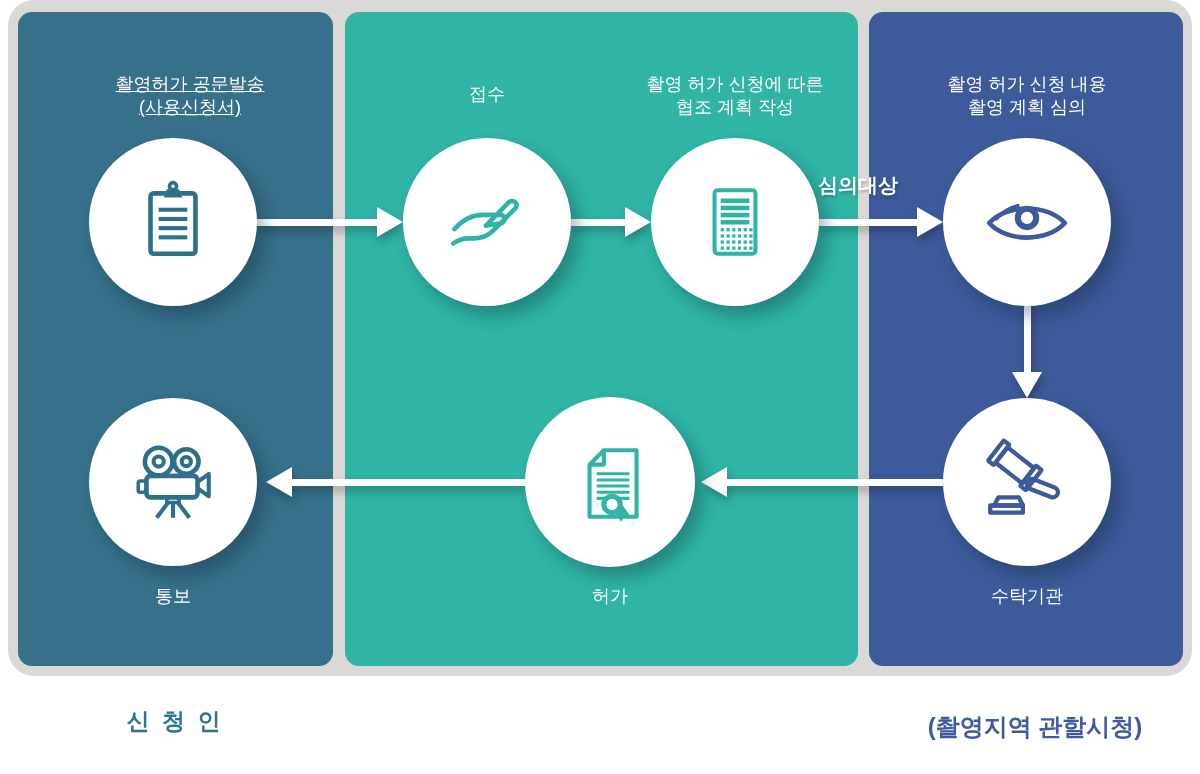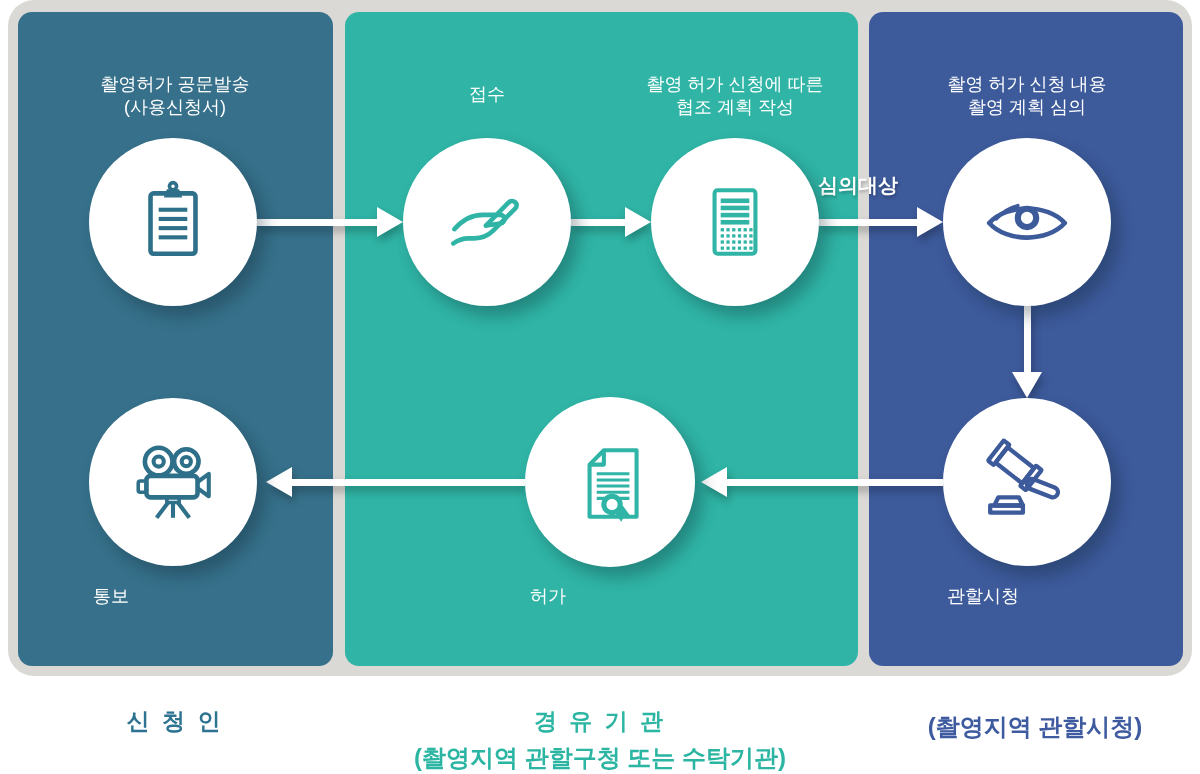--- a/index.html
+++ b/index.html
@@ -9,21 +9,21 @@
   .frame{position:absolute;left:8px;top:0;width:1184px;height:676px;
          background:#DBD9D6;border-radius:26px;}
 
   .panel{position:absolute;top:12px;height:654px;border-radius:14px;}
   .panel-applicant{left:18px;width:315px;background:#36708A;}
   .panel-via{left:345px;width:513px;background:#2FB4A5;}
   .panel-processor{left:869px;width:314px;background:#3D5A9B;}
 
   .step-label{position:absolute;color:#ffffff;font-size:18px;line-height:23px;
               text-align:center;font-weight:500;}
-  .circle-label{position:absolute;color:#ffffff;font-size:18px;text-align:left;font-weight:500;}
+  .circle-label{position:absolute;color:#ffffff;font-size:18px;text-align:center;font-weight:500;}
   .arrow-label{position:absolute;color:#ffffff;font-size:20px;font-weight:600;text-align:center;
                text-shadow:1px 2px 3px rgba(0,0,0,0.25);}
 
   .circle{position:absolute;width:168px;height:168px;border-radius:50%;background:#ffffff;
           box-shadow:8px 10px 16px rgba(10,30,40,0.30);
           display:flex;align-items:center;justify-content:center;}
   .circle svg{width:92px;height:92px;}
 
   .arrow{position:absolute;filter:drop-shadow(2px 5px 4px rgba(0,0,0,0.28));}
   .arrow .shaft{position:absolute;background:#ffffff;}
@@ -44,21 +44,21 @@
 </head>
 <body>
 
 <div class="canvas">
 
   <div class="frame"></div>
   <div class="panel panel-applicant"></div>
   <div class="panel panel-via"></div>
   <div class="panel panel-processor"></div>
 
-  <div class="step-label" style="left:45px;top:73px;width:260px;">
+  <div class="step-label" style="left:60px;top:73px;width:260px;text-decoration:underline;">
     <div>촬영허가 공문발송</div>
     <div>(사용신청서)</div>
   </div>
   <div class="step-label" style="left:427px;top:83px;width:120px;">
     <div>접수</div>
   </div>
   <div class="step-label" style="left:605px;top:73px;width:260px;">
     <div>촬영 허가 신청에 따른</div>
     <div>협조 계획 작성</div>
   </div>
@@ -211,26 +211,22 @@
         <path d="M39,60 h12 v5 h-12 z" stroke-width="3.5"></path>
         <line x1="45" y1="65" x2="45" y2="80" stroke-width="4"></line>
         <line x1="41" y1="64" x2="29" y2="80" stroke-width="4"></line>
         <line x1="49" y1="64" x2="61" y2="80" stroke-width="4"></line>
       </g>
     </svg>
   </div>
 
   <div class="circle-label" style="left:93px;top:584px;width:160px;">통보</div>
   <div class="circle-label" style="left:530px;top:584px;width:160px;">허가</div>
-  <div class="circle-label" style="left:947px;top:584px;width:160px;">관할시청</div>
+  <div class="circle-label" style="left:947px;top:584px;width:160px;">수탁기관</div>
 
   <div class="footer footer-applicant">
     <div class="t1">신 청 인</div>
   </div>
-  <div class="footer footer-via">
-    <div class="t1">경 유 기 관</div>
-    <div class="t2">(촬영지역 관할구청 또는 수탁기관)</div>
-  </div>
   <div class="footer footer-processor">
     <div class="t2">(촬영지역 관할시청)</div>
   </div>
 
 </div>
 
 </body></html>

